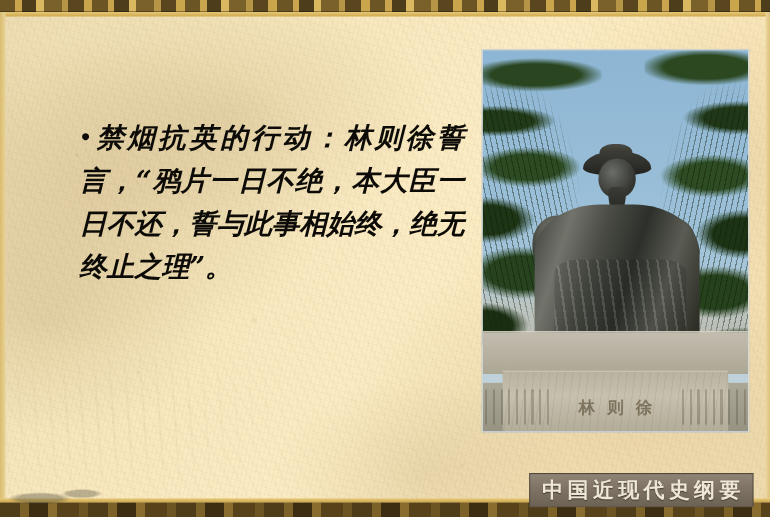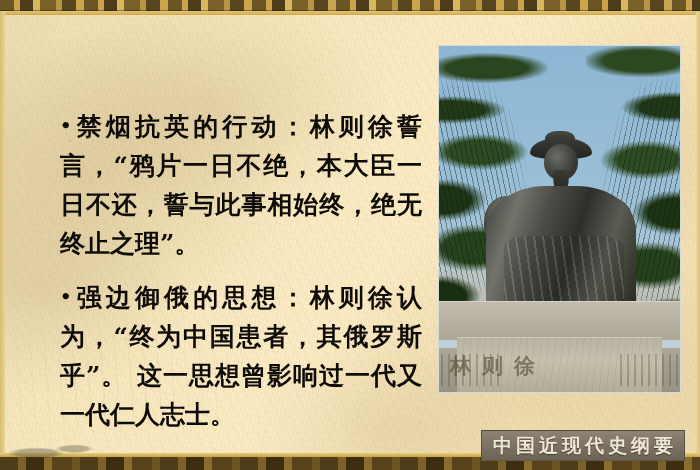--- a/index.html
+++ b/index.html
@@ -138,22 +138,23 @@
     left: 60px; top: 106px;
     width: 362px;
   }
   .para {
     font-family: "DejaVu Serif", "Liberation Serif", serif;
     font-size: 25px;
     line-height: 39px;
     color: #0d0b07;
     text-align: justify;
     text-justify: inter-character;
-    margin: 0 0 14px 0;
+    margin: 0 0 14px 12px;
     font-weight: 700;
+    font-style: italic;
   }
   .para .bullet {
     font-family: "DejaVu Sans", "Liberation Sans", sans-serif;
     font-size: 18px;
     vertical-align: 3px;
     padding-right: 1px;
   }
 
   
   .photo {
@@ -329,23 +330,23 @@
     position: absolute;
     bottom: 6px; width: 58px; height: 32px;
     opacity: .55;
     background-image: repeating-linear-gradient(90deg, rgba(70,62,46,.5) 0 2px, rgba(70,62,46,0) 2px 7px);
   }
   .pedestal-stripe-l { left: 2px; }
   .pedestal-stripe-r { right: 2px; }
   .pedestal-inscription {
     position: absolute;
     left: 0; right: 0; bottom: 12px;
-    text-align: left;
+    text-align: center;
     font-family: Liberation Sans, sans-serif;
-    font-size: 21px;
+    font-size: 15px;
     letter-spacing: 11px;
     text-indent: 11px;
     color: rgba(86,74,50,.62);
     font-weight: 700;
   }
 
   
   .footer-plaque {
     position: absolute;
     left: 481px; top: 430px;
@@ -393,21 +394,20 @@
   <div class="top-band"></div>
   <div class="top-gold-line"></div>
   <div class="left-band"></div>
   <div class="right-band"></div>
   <div class="bottom-gold-line"></div>
   <div class="bottom-band"></div>
 
 
   <div class="body-col">
     <p class="para"><span class="bullet">•</span><span>禁烟抗英的行动：林则徐誓言，“鸦片一日不绝，本大臣一日不还，誓与此事相始终，绝无终止之理”。</span></p>
-    <p class="para"><span class="bullet">•</span><span>强边御俄的思想：林则徐认为，“终为中国患者，其俄罗斯乎”。 这一思想曾影响过一代又一代仁人志士。</span></p>
   </div>
 
   <div class="photo">
     <div class="sky"></div>
     <div class="haze"></div>
 
     <div class="palm-l"></div>
     <div class="palm-l-fib"></div>
     <div class="palm-r"></div>
     <div class="palm-r-fib"></div>

